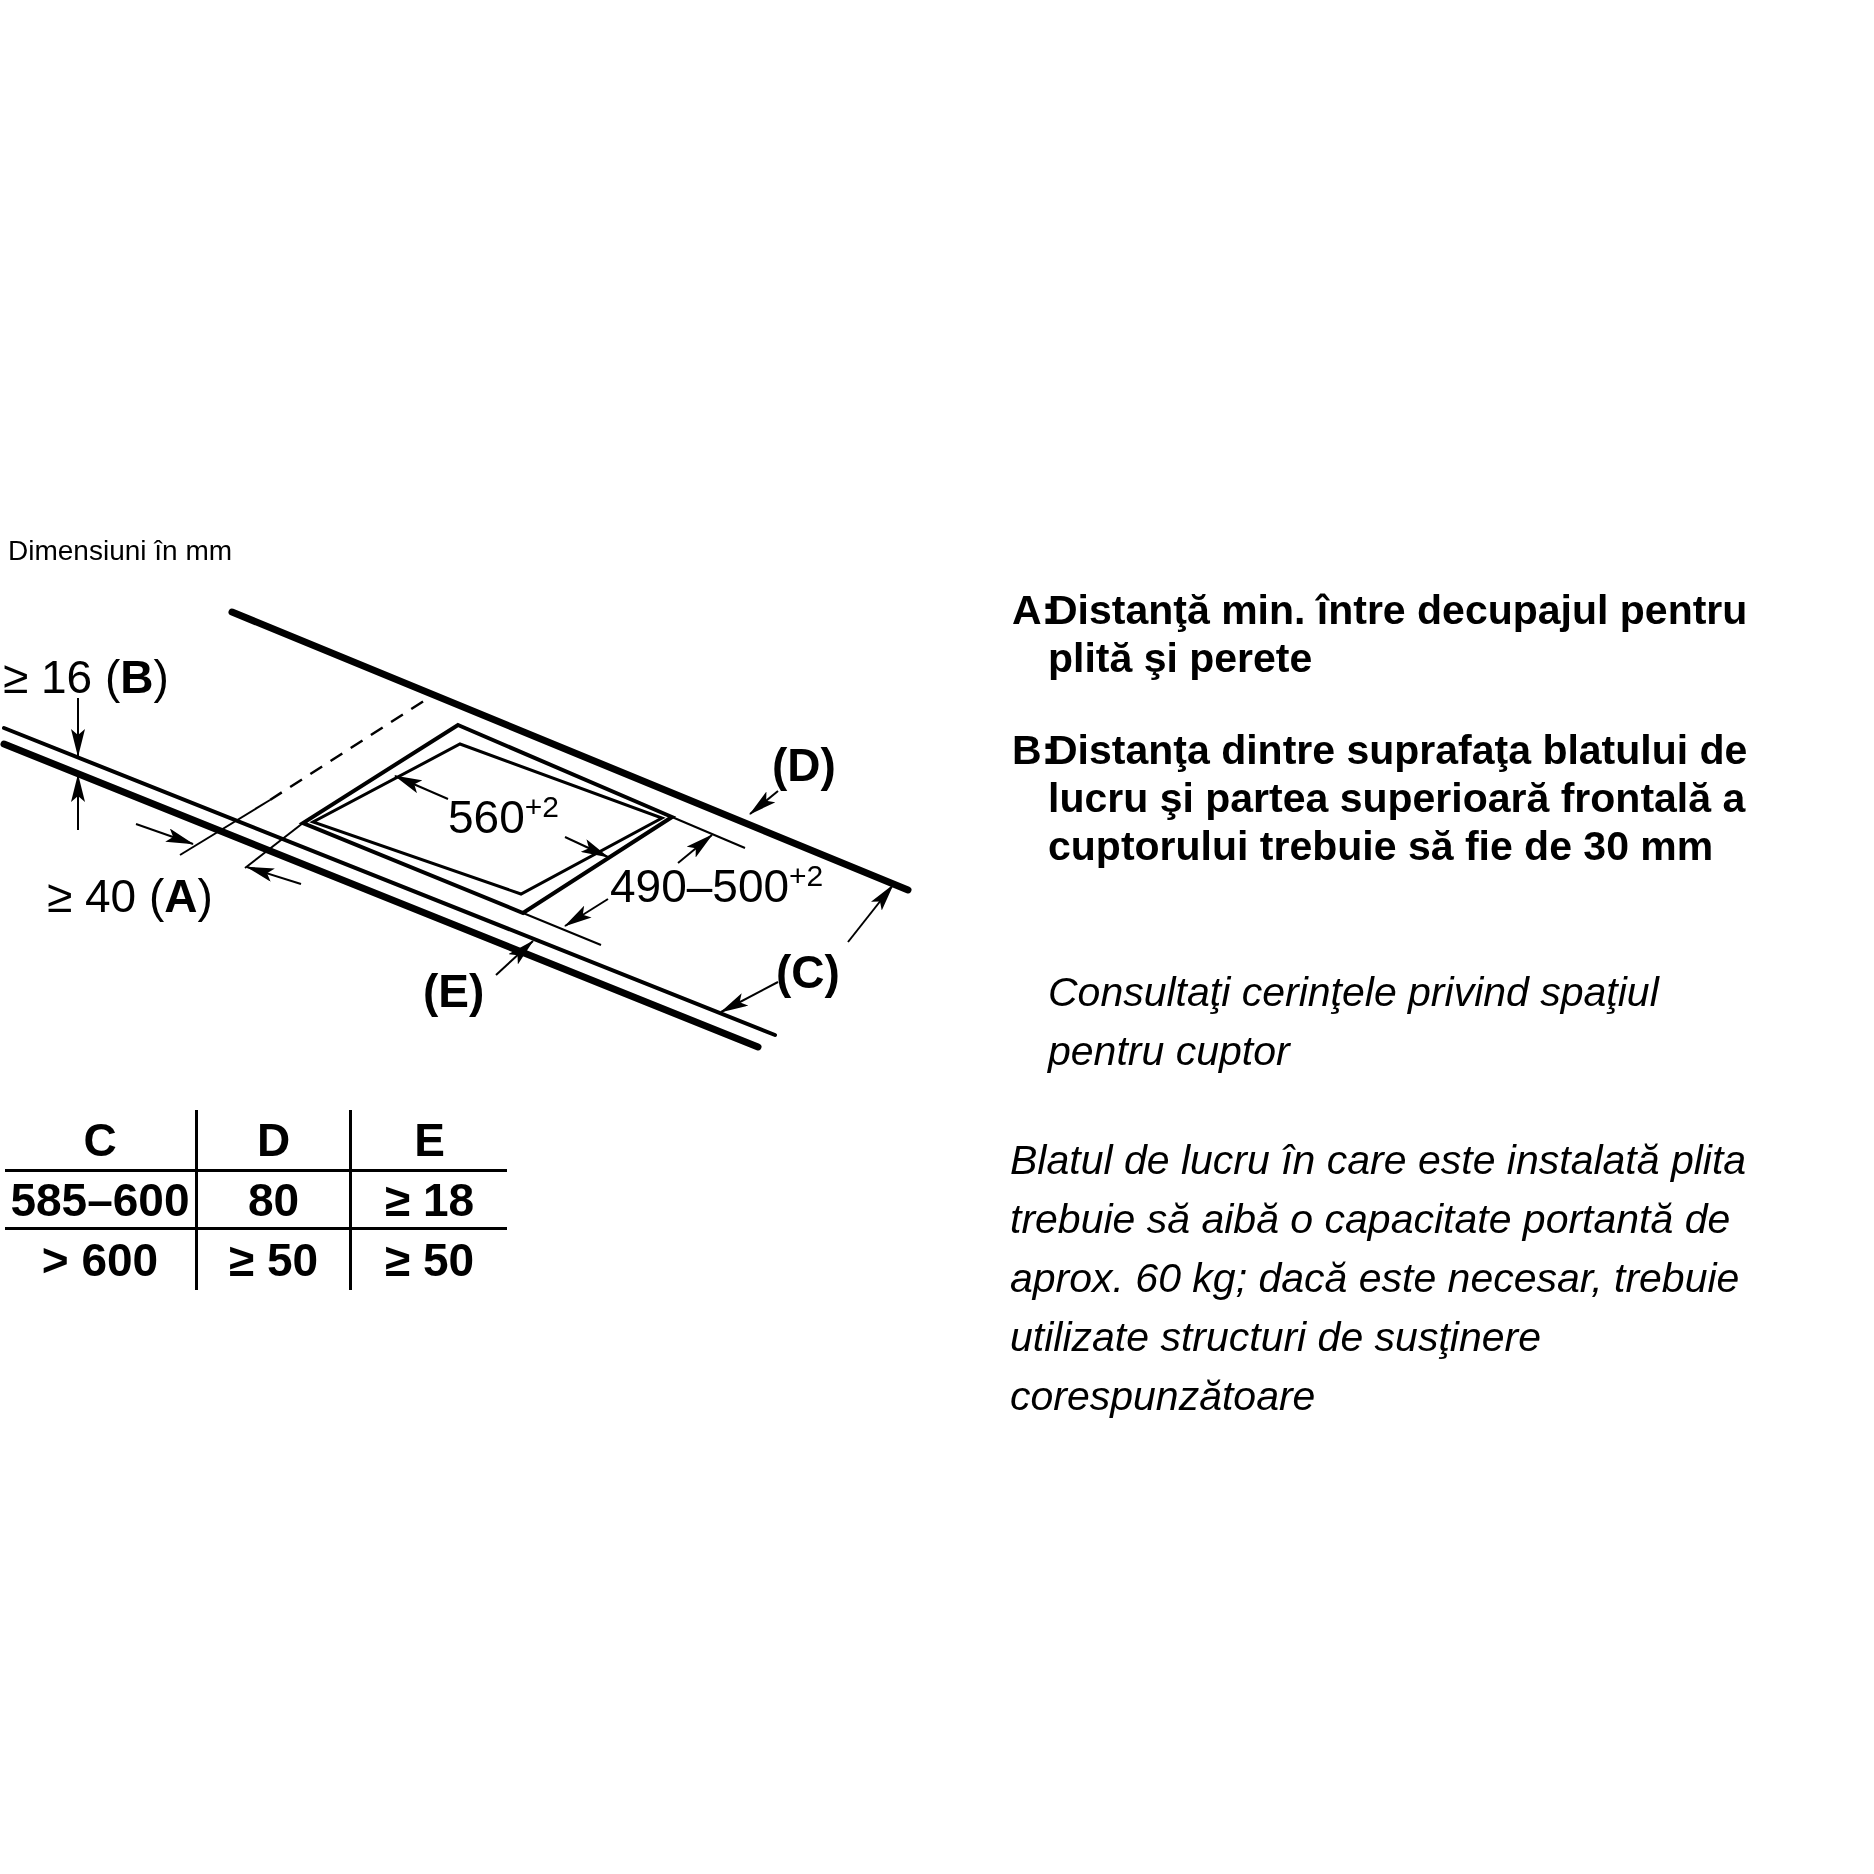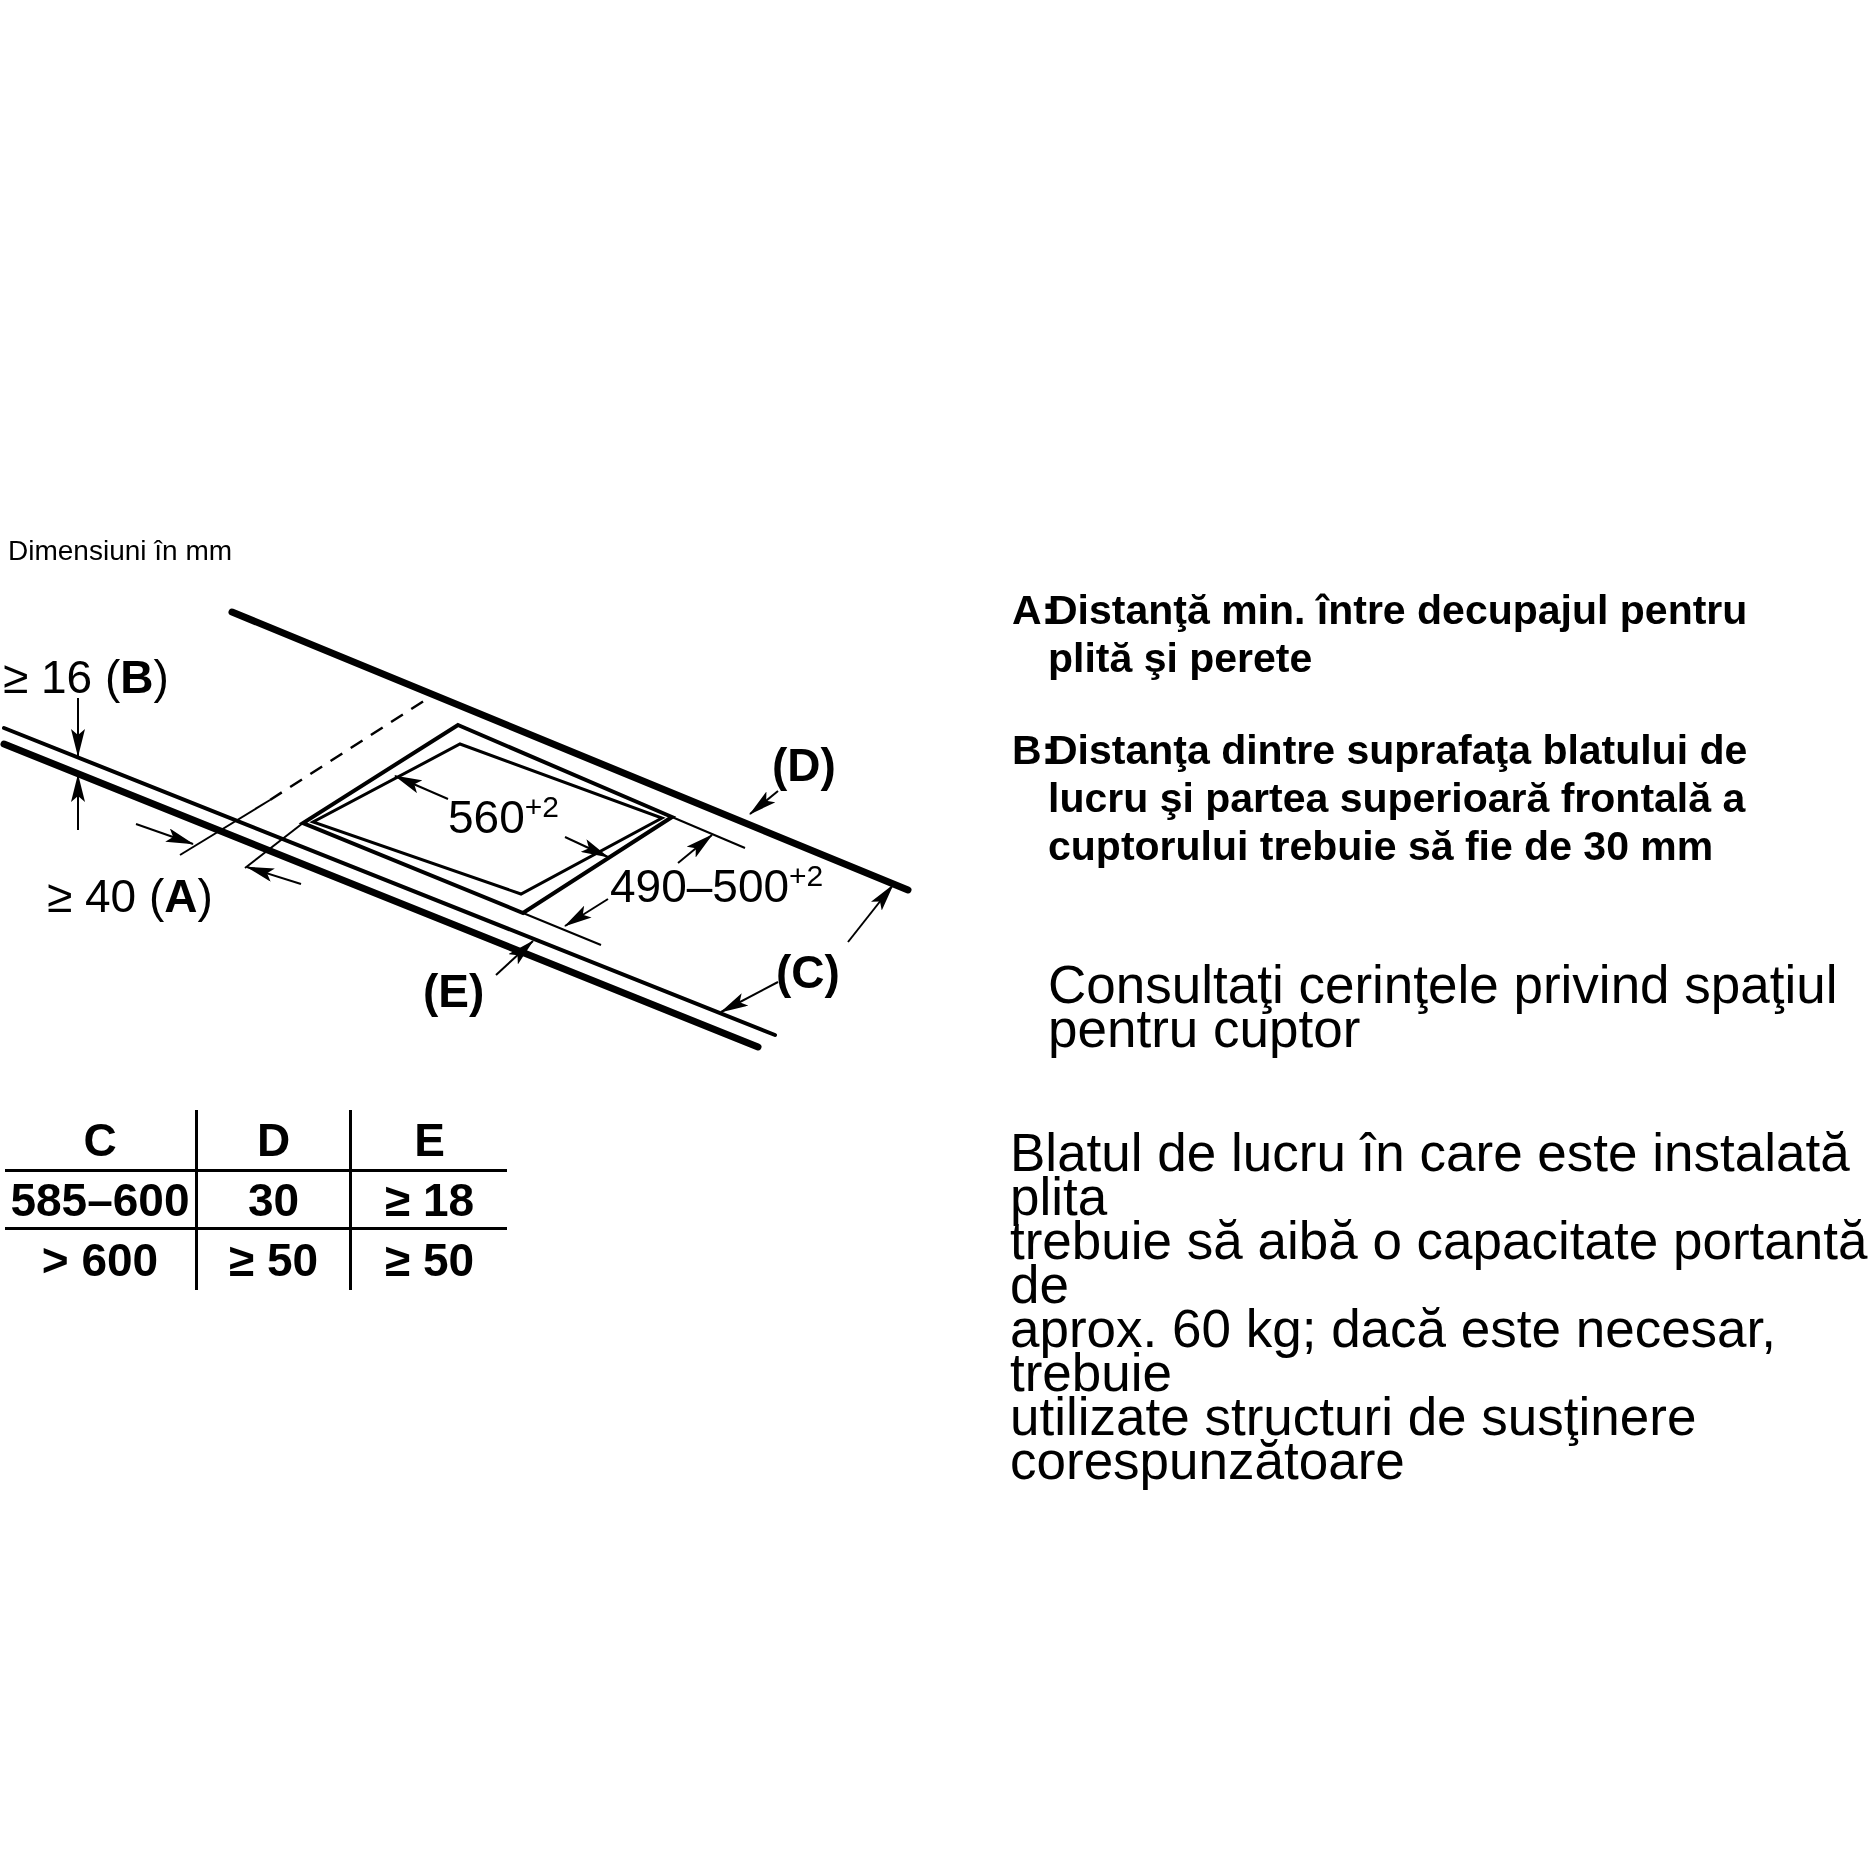--- a/index.html
+++ b/index.html
@@ -36,22 +36,23 @@
   .bB{border-bottom:3px solid #000;}
   
   .def-item{
     left:1012px;
     display:flex;
     font-size:41px;line-height:48px;
   }
   .def-label{width:36px;font-weight:bold;flex:none;}
   .def-text{white-space:pre-line;font-weight:bold;}
   .note-block{
-    font-size:53px;line-height:44px;
+    font-size:41px;line-height:59px;
     white-space:pre-line;
+    font-style:italic;
   }
 </style>
 </head>
 <body>
 
 <div class="abs title">Dimensiuni în mm</div>
 
 <svg class="abs diagram" width="940" height="600" viewBox="0 0 940 600">
   <defs>
     <marker id="ah" viewBox="0 0 28 14" refX="27" refY="7" markerWidth="28" markerHeight="14" markerUnits="userSpaceOnUse" orient="auto">
@@ -113,21 +114,21 @@
   <text x="776" y="488" font-size="46" font-weight="bold" fill="#000">(C)</text>
   <text x="423" y="507" font-size="46" font-weight="bold" fill="#000">(E)</text>
 </svg>
 
 <div class="abs dim-table">
   <div class="dt-cell dt-h bR bB">C</div>
   <div class="dt-cell dt-h bR bB">D</div>
   <div class="dt-cell dt-h bB">E</div>
 
   <div class="dt-cell bR bB">585–600</div>
-  <div class="dt-cell bR bB">30</div>
+  <div class="dt-cell bR bB">80</div>
   <div class="dt-cell bB">≥ 18</div>
 
   <div class="dt-cell bR">&gt; 600</div>
   <div class="dt-cell bR">≥ 50</div>
   <div class="dt-cell">≥ 50</div>
 </div>
 
 <div class="abs def-item" style="top:586px;">
   <div class="def-label">A:</div>
   <div class="def-text">Distanţă min. între decupajul pentru

